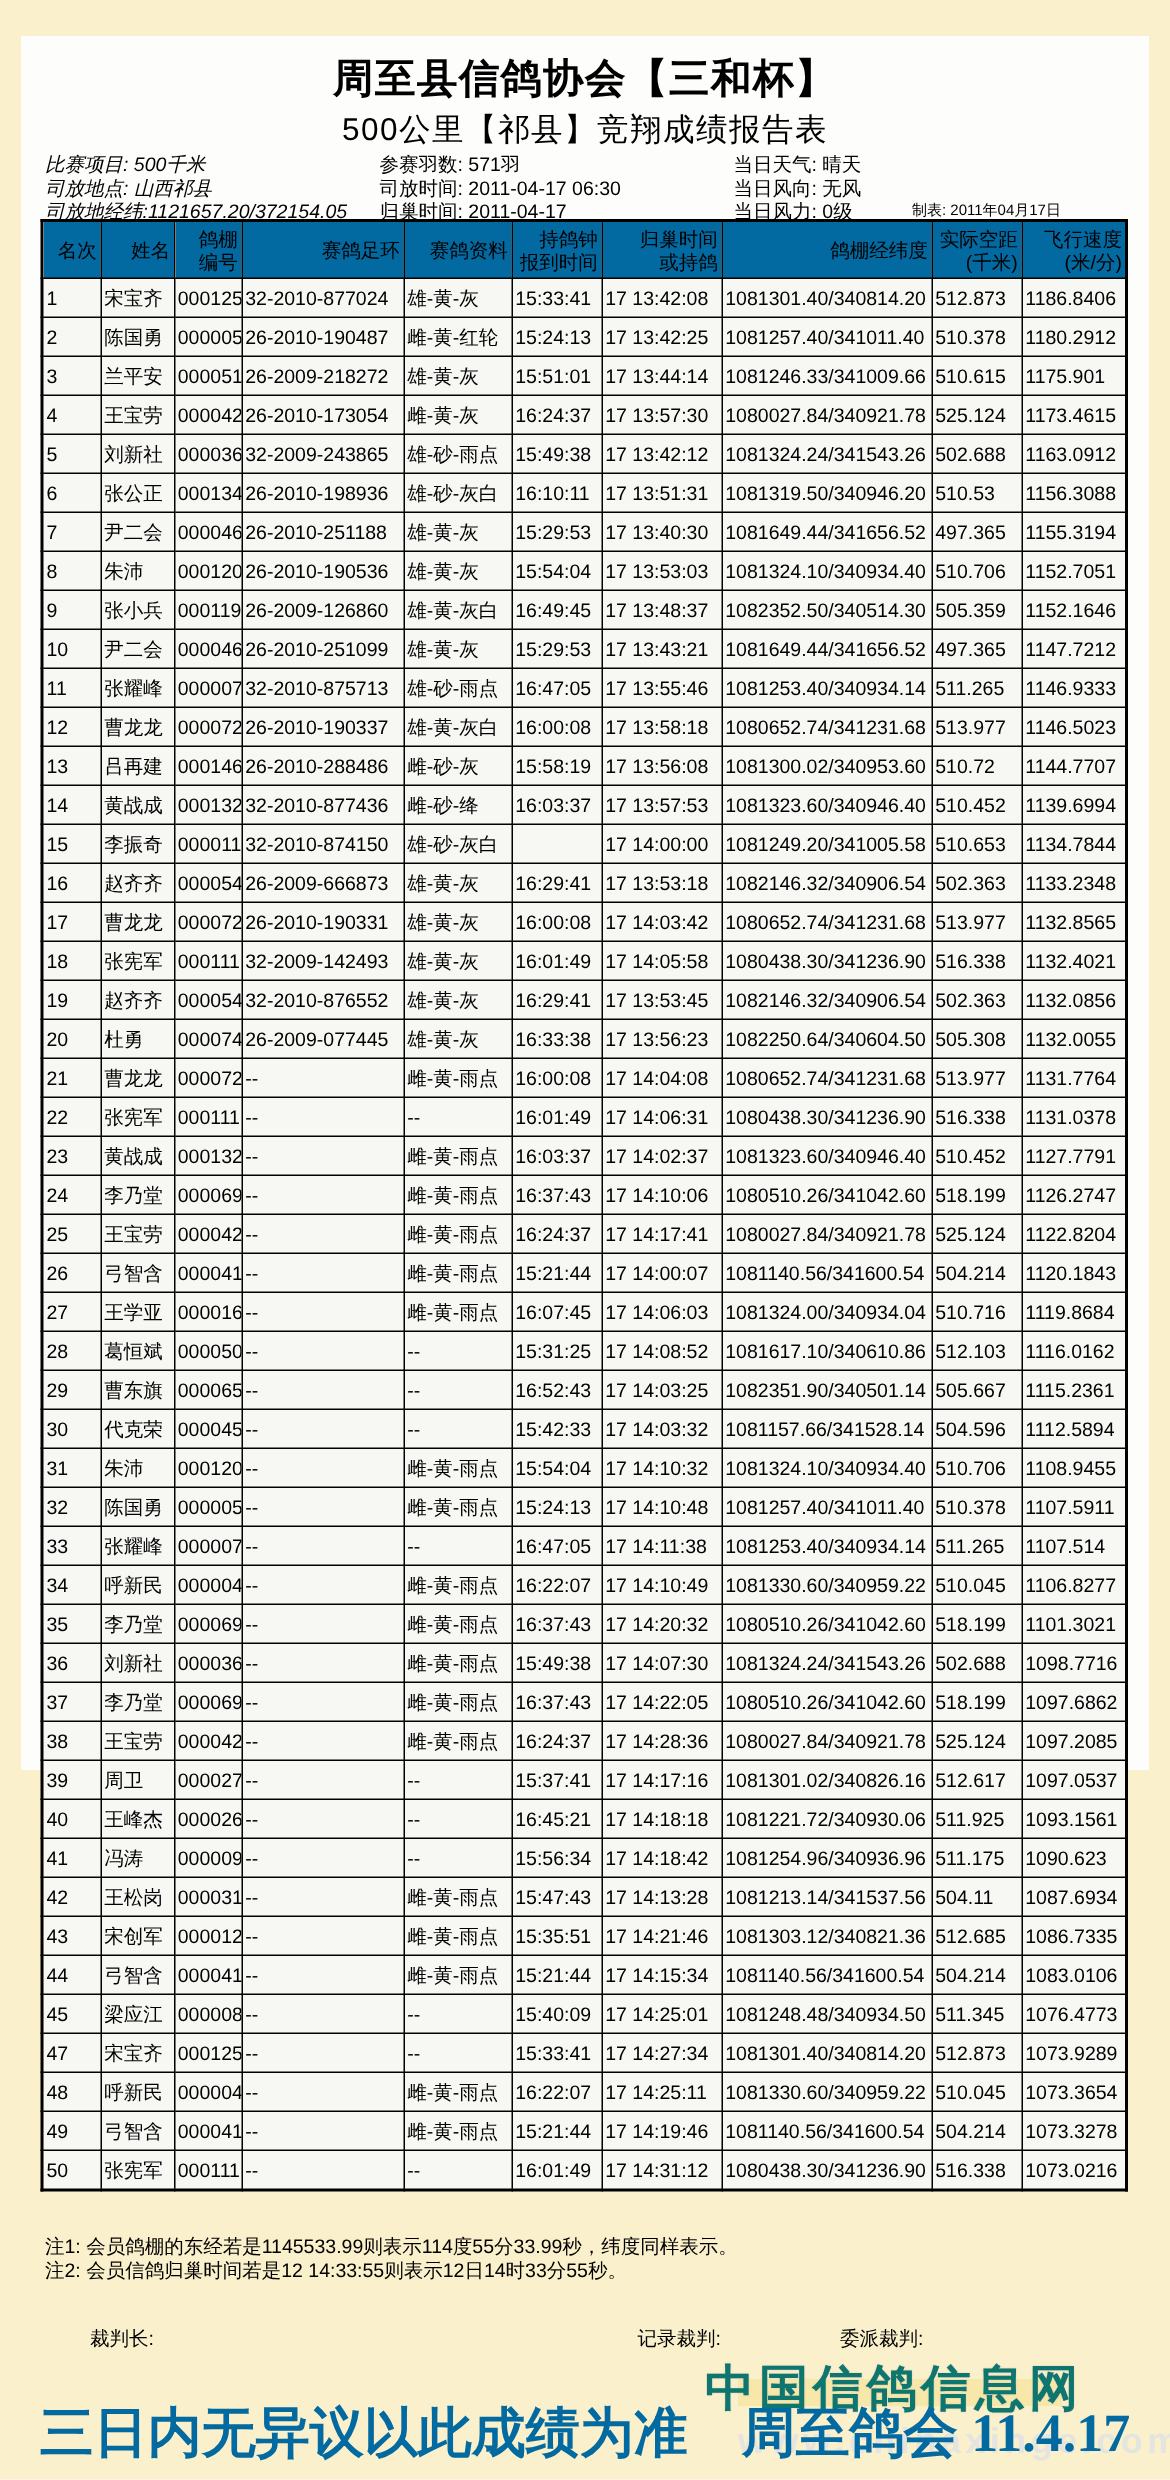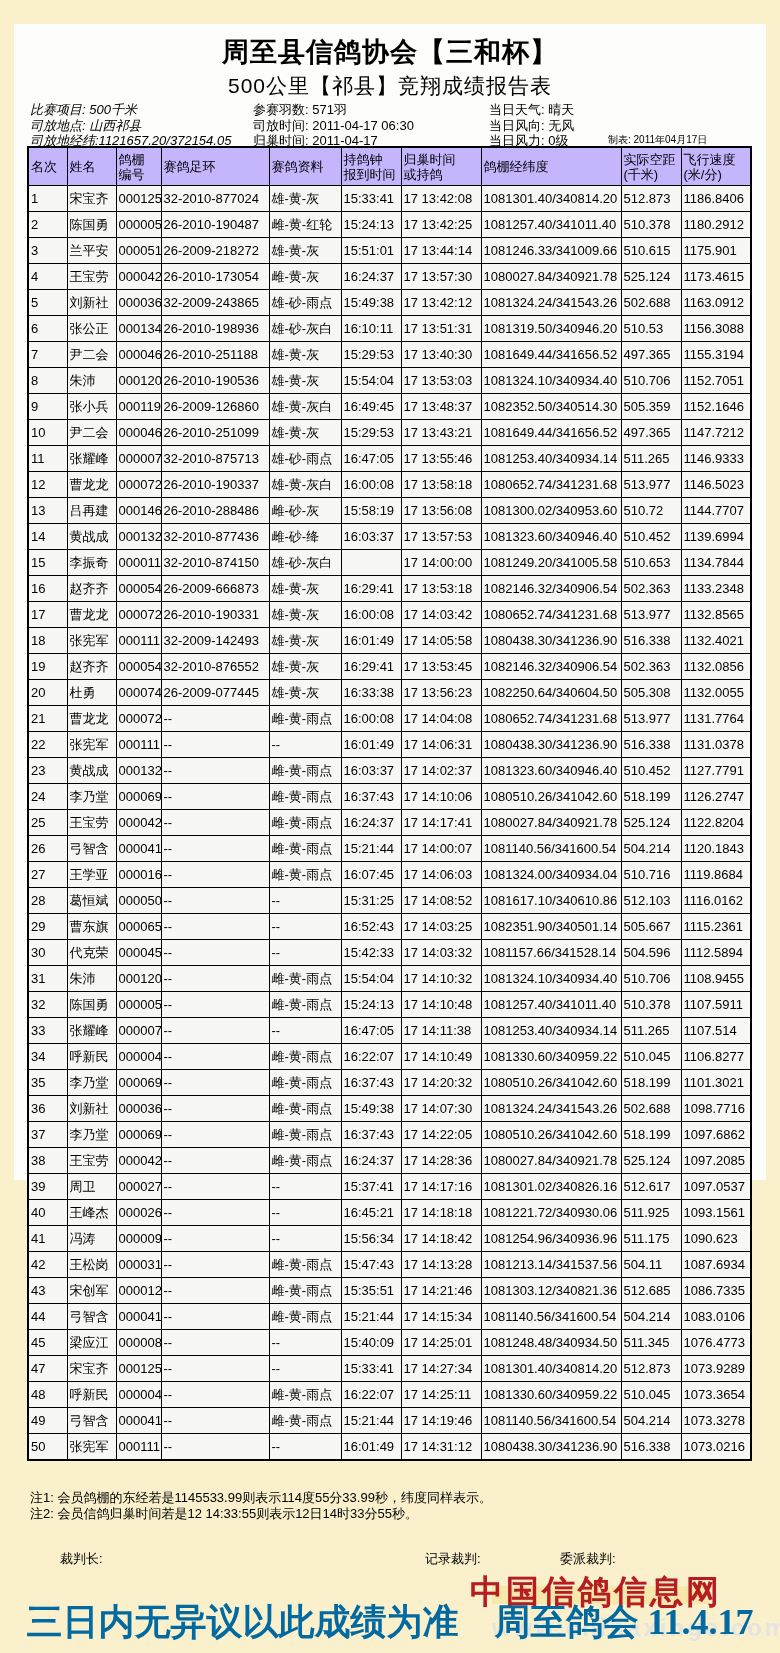--- a/index.html
+++ b/index.html
@@ -31,42 +31,42 @@
   table.results {
     position:absolute; left:13px; top:122px; width:723px;
     border-collapse:collapse; table-layout:fixed;
     border:2px solid #000;
   }
   .results th, .results td {
     border:1px solid #000; font-size:13px; padding:0 2px;
     overflow:hidden; white-space:nowrap;
   }
   .results th {
-    height:37px; text-align:left; font-weight:normal;
-    white-space:pre-line; line-height:15px; background:#c4b5fd;
+    height:37px; text-align:right; font-weight:normal;
+    white-space:pre-line; line-height:15px; background:#0369a1;
   }
   .results td { height:25px; text-align:left; background:#F7F7F4; }
   col.c-rank{width:39px} col.c-name{width:49px} col.c-loft{width:45px}
   col.c-ring{width:108px} col.c-info{width:72px} col.c-report{width:60px}
   col.c-return{width:80px} col.c-coords{width:140px} col.c-dist{width:60px}
   col.c-speed{width:70px}
 
   .notes { position:absolute; left:16px; top:1466px; font-size:13px; line-height:16px; white-space:nowrap; }
   .judges { position:absolute; top:1526px; left:0; width:752px; font-size:13px; }
   .judge-chief { position:absolute; left:46px; }
   .judge-recorder { position:absolute; left:411px; }
   .judge-delegate { position:absolute; left:546px; }
 
   .wm-highlight {
     position:absolute; left:492px; top:1586px; width:216px; height:18px;
     background:#F6E59E; opacity:.75; z-index:1;
   }
   .watermark {
     position:absolute; left:470px; top:1570px; z-index:2;
-    color:#b91c1c; font-weight:bold; font-size:33px; letter-spacing:3px;
+    color:#0f766e; font-weight:bold; font-size:33px; letter-spacing:3px;
     white-space:nowrap; text-shadow:0 0 1px #bdbdbd;
   }
   .watermark-url {
     position:absolute; left:492px; top:1614px; z-index:2;
     color:#E4E4E0; font-weight:bold; font-size:24px; letter-spacing:3px; white-space:nowrap;
   }
   .statement {
     position:absolute; left:0; top:1598px; width:780px; z-index:3;
     text-align:center; font-size:36px; font-weight:bold;
     font-family:"Liberation Serif","DejaVu Serif",serif;

